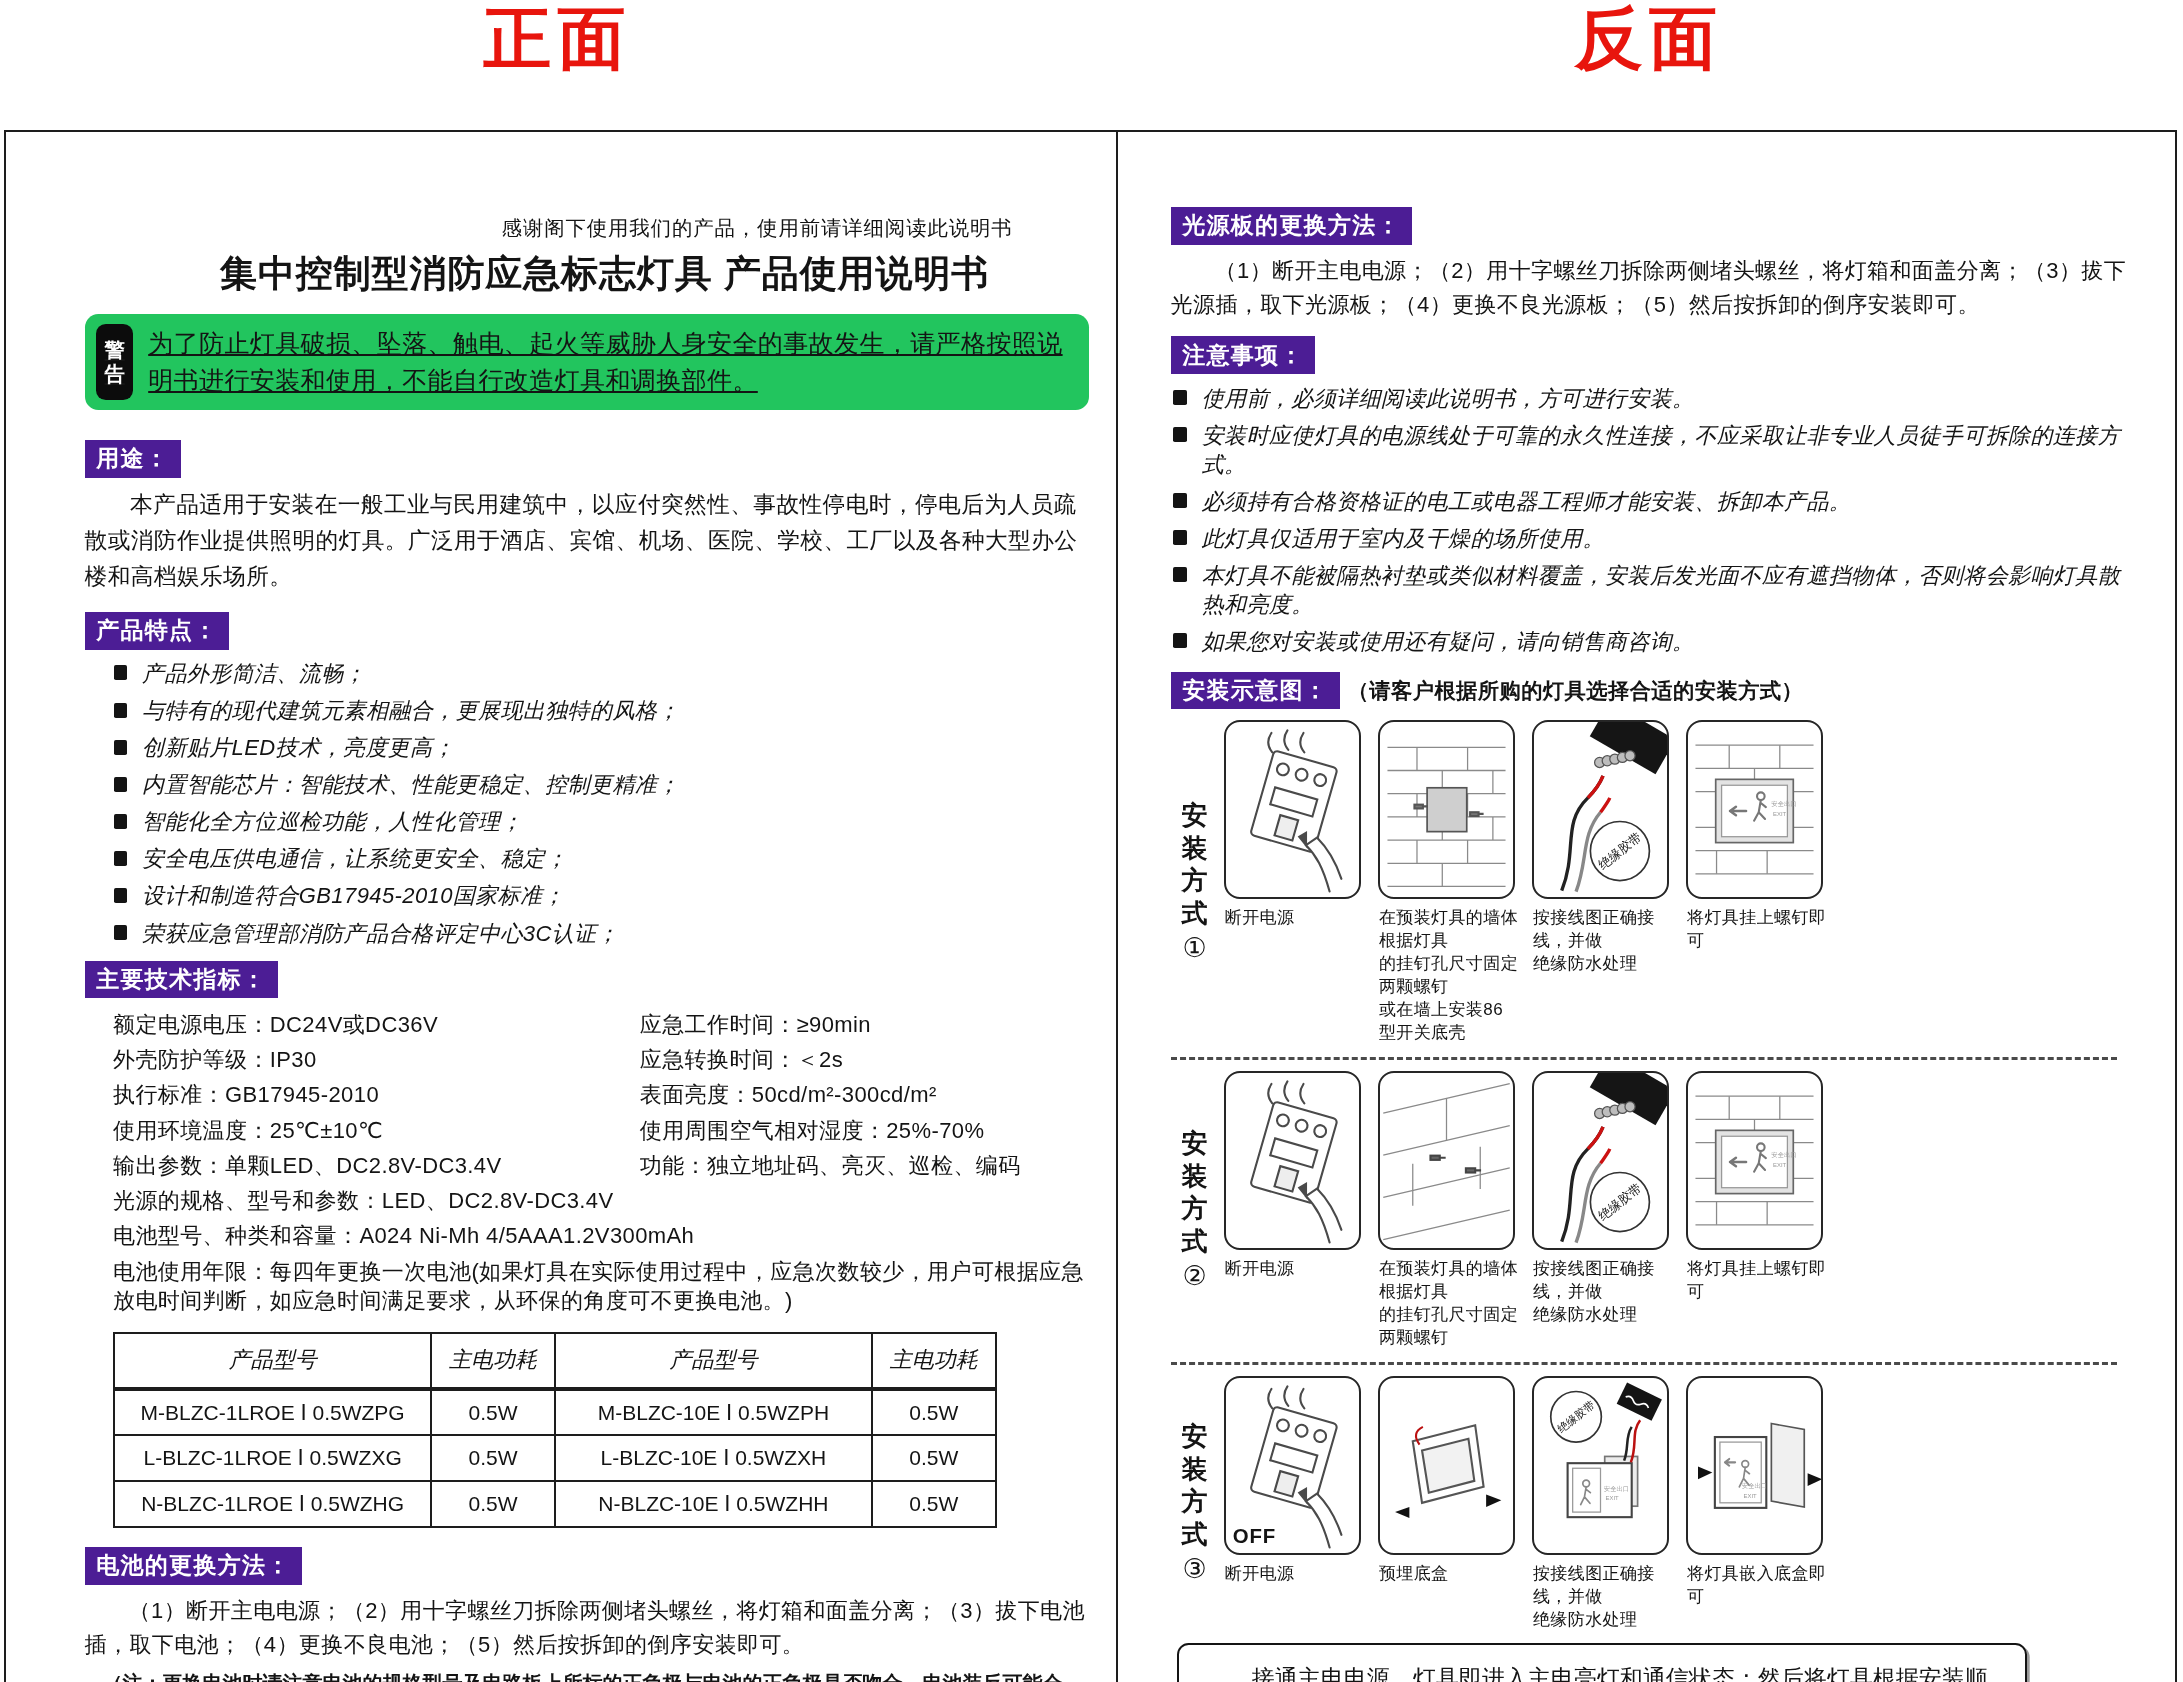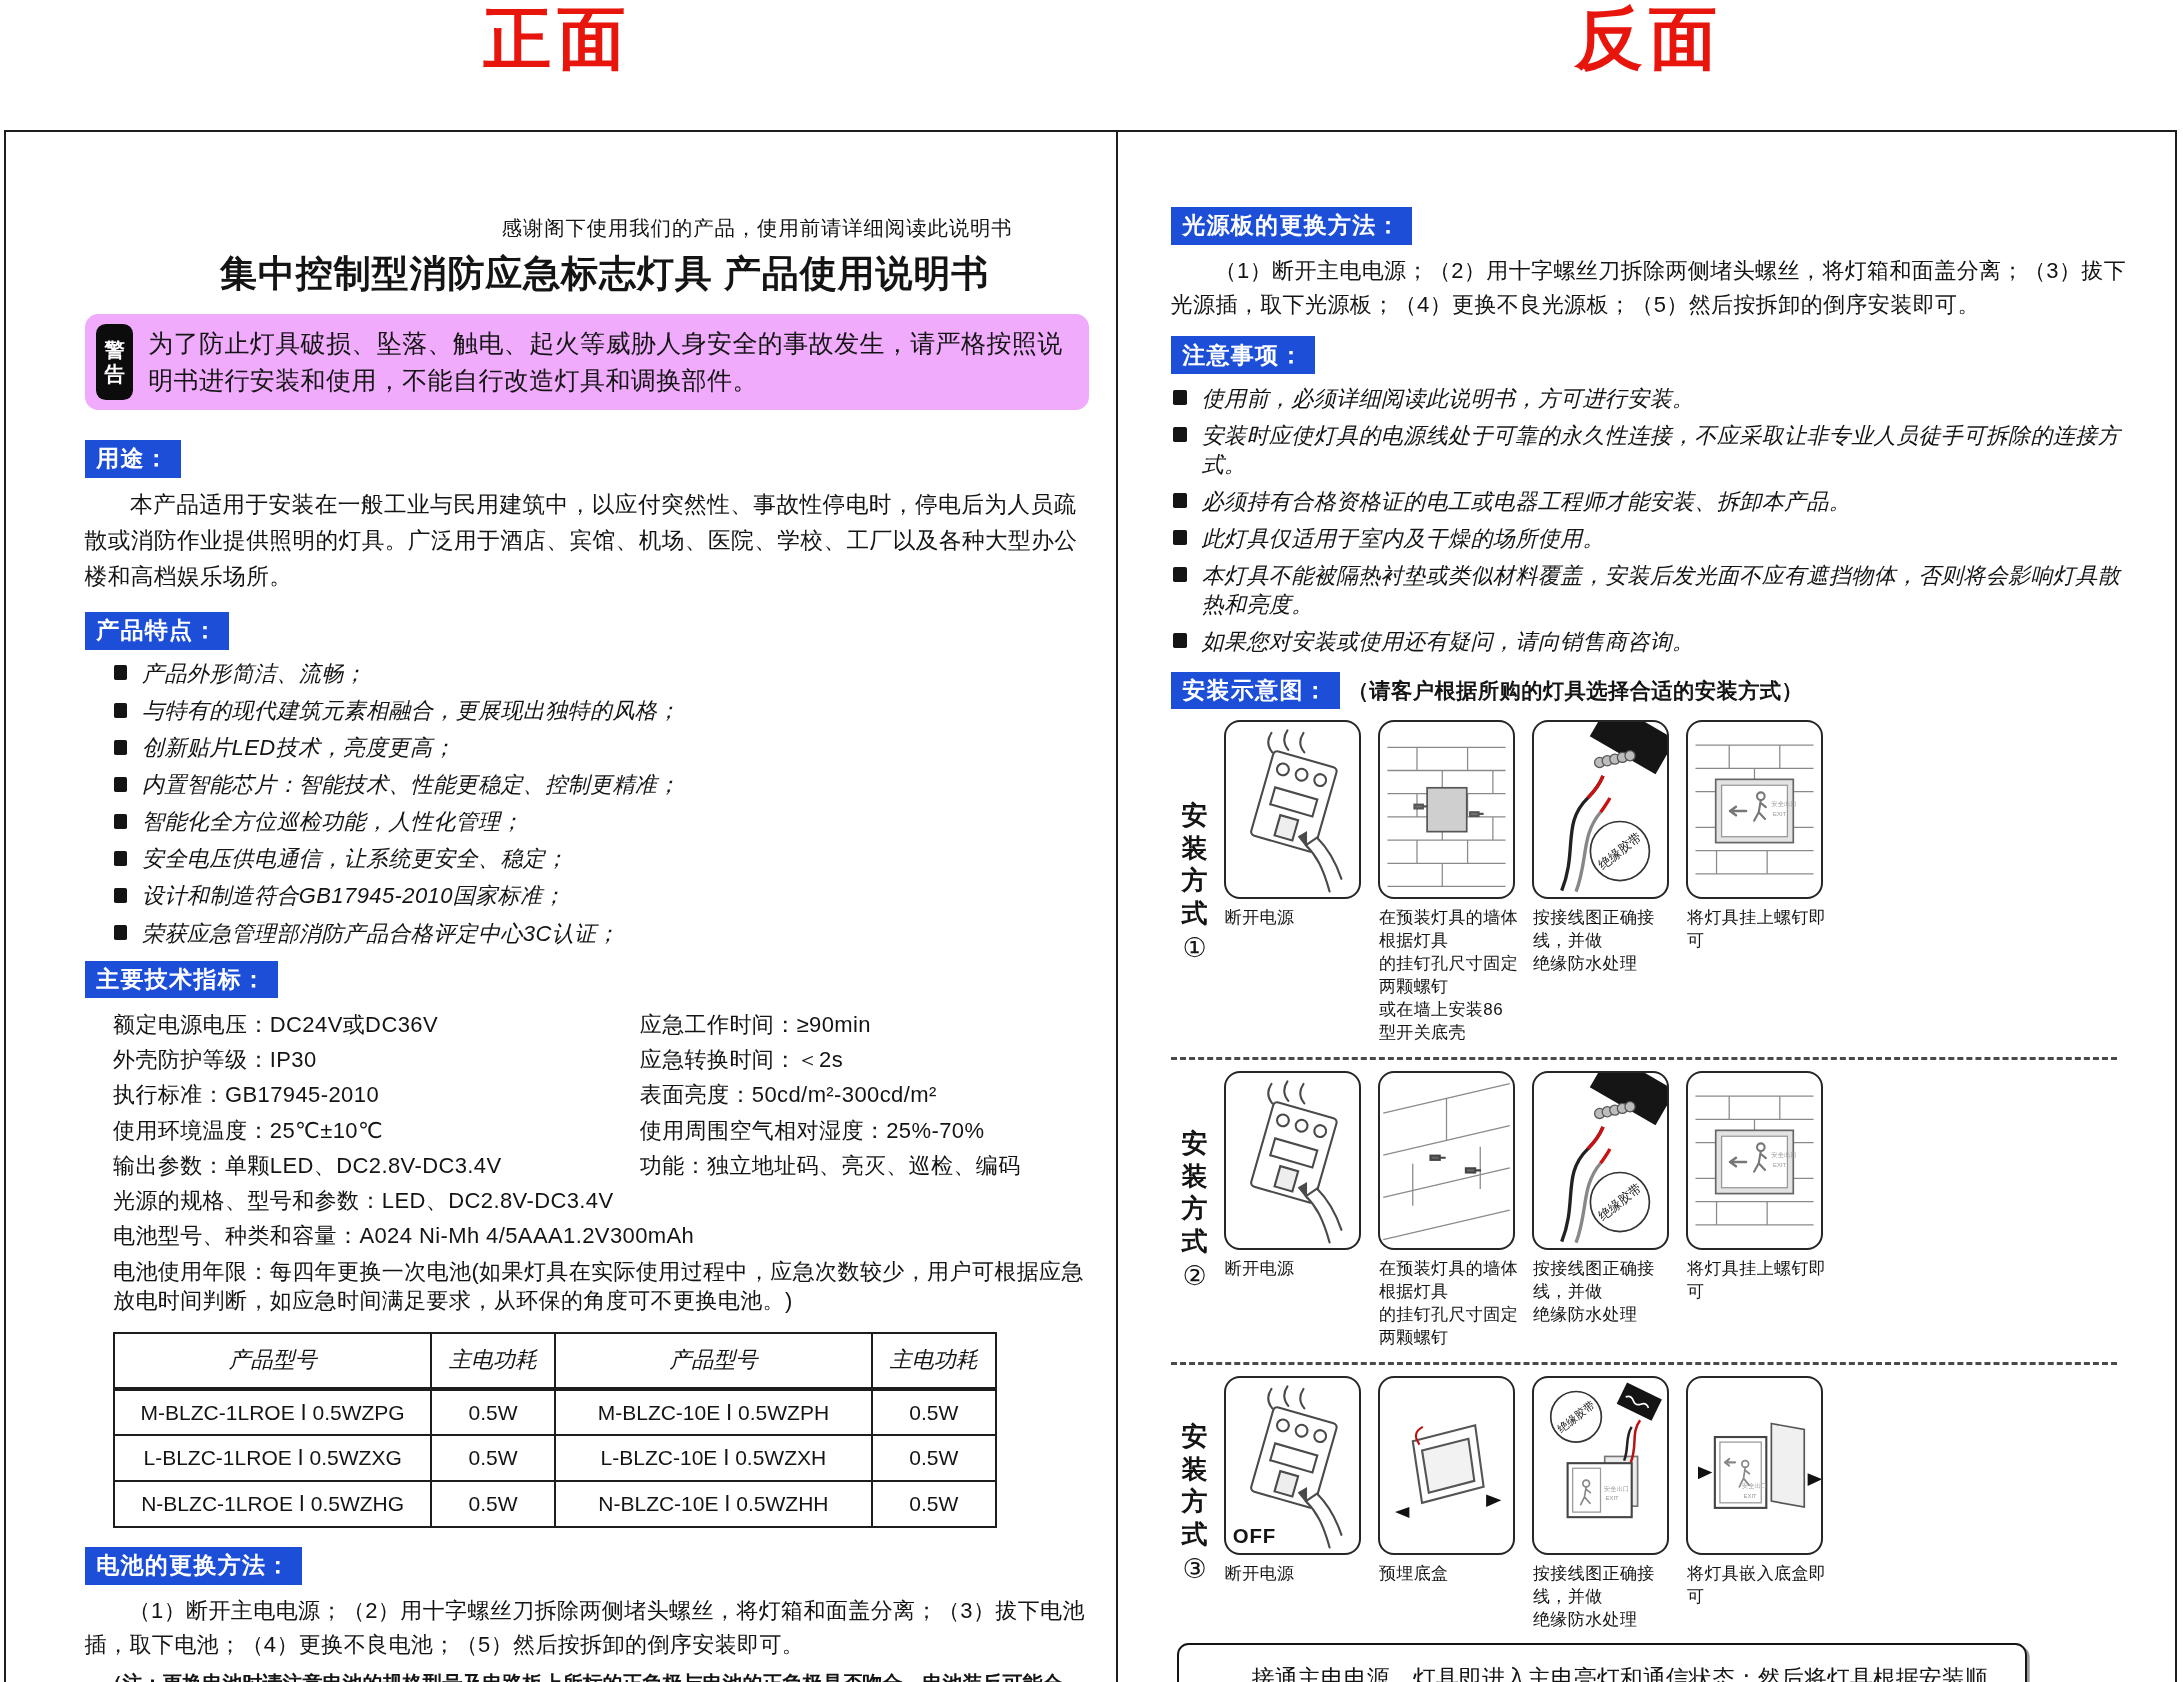--- a/index.html
+++ b/index.html
@@ -22,21 +22,21 @@
   .doc-title{font-size:37px;font-weight:900;text-align:center;margin-top:7.1px;letter-spacing:0.9px;
              transform:translateX(18px);white-space:nowrap;}
 
   .warn-box{margin-top:15px;background:#dcdcdc;border-radius:13.3px;padding:9.8px 13.3px 9.8px 11.6px;
             display:flex;align-items:center;gap:15px;}
   .warn-badge{background:#0c0c0c;color:#fff;border-radius:9.8px;width:37px;min-width:37px;height:71px;
               display:flex;align-items:center;justify-content:center;text-align:center;
               font-size:20.4px;font-weight:bold;line-height:1.2;word-break:break-all;padding:2.7px 0;}
   .warn-text{font-size:25px;line-height:1.5;letter-spacing:0.4px;}
 
-  .sec-label{display:inline-block;background:#1d4ed8;color:#fff;font-size:23px;font-weight:bold;
+  .sec-label{display:inline-block;background:#4c1d95;color:#fff;font-size:23px;font-weight:bold;
              padding:4.4px 11.6px;line-height:1.25;letter-spacing:1.3px;}
   .para{font-size:22.7px;line-height:1.58;text-indent:2em;margin-top:9.8px;letter-spacing:0.4px;}
 
   ul.blist{list-style:none;margin:9.8px 0 0 0;padding:0 0 0 29px;}
   ul.blist li{position:relative;font-size:22px;line-height:1.32;margin-bottom:8px;padding-left:28.4px;letter-spacing:0.4px;font-style:italic;}
   .sq{position:absolute;left:0;top:6.2px;width:13.3px;height:15px;background:#141414;border-radius:1.8px;}
 
   .specs{margin-top:11.6px;padding-left:28.4px;font-size:22px;letter-spacing:0.4px;}
   .spec-pair{display:grid;grid-template-columns:54% 46%;line-height:1.32;}
   .spec-line{line-height:1.32;}
@@ -77,21 +77,21 @@
 
 <div class="tab-header tab-front" style="color: rgb(232, 21, 13);">正面</div>
 <div class="tab-header tab-back" style="color: rgb(232, 21, 13);">反面</div>
 
 <div class="sheet">
 
   <div class="page page-front">
     <div class="thanks">感谢阁下使用我们的产品，使用前请详细阅读此说明书</div>
     <div class="doc-title">集中控制型消防应急标志灯具 产品使用说明书</div>
 
-    <div class="warn-box" style="background: #f0abfc;">
+    <div class="warn-box" style="background: #22c55e; text-decoration: underline;">
       <div class="warn-badge">警告</div>
       <div class="warn-text">为了防止灯具破损、坠落、触电、起火等威胁人身安全的事故发生，请严格按照说明书进行安装和使用，不能自行改造灯具和调换部件。</div>
     </div>
 
     <div style="margin-top:30px;">
       <span class="sec-label">用途：</span>
     </div>
     <div class="para">本产品适用于安装在一般工业与民用建筑中，以应付突然性、事故性停电时，停电后为人员疏散或消防作业提供照明的灯具。广泛用于酒店、宾馆、机场、医院、学校、工厂以及各种大型办公楼和高档娱乐场所。</div>
 
     <div style="margin-top:17px;">

